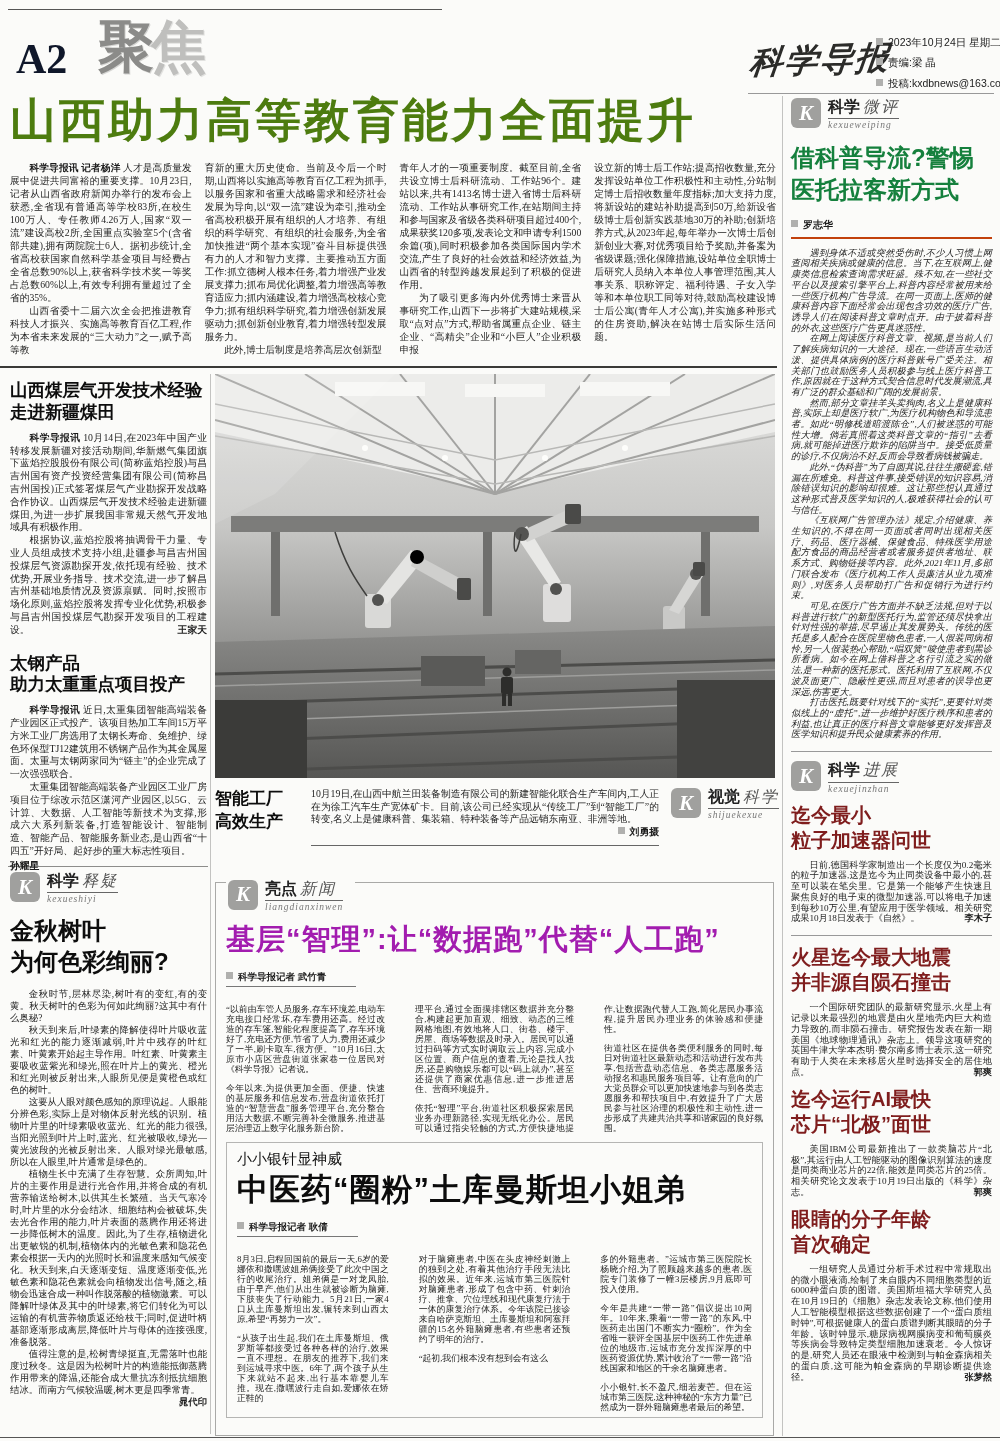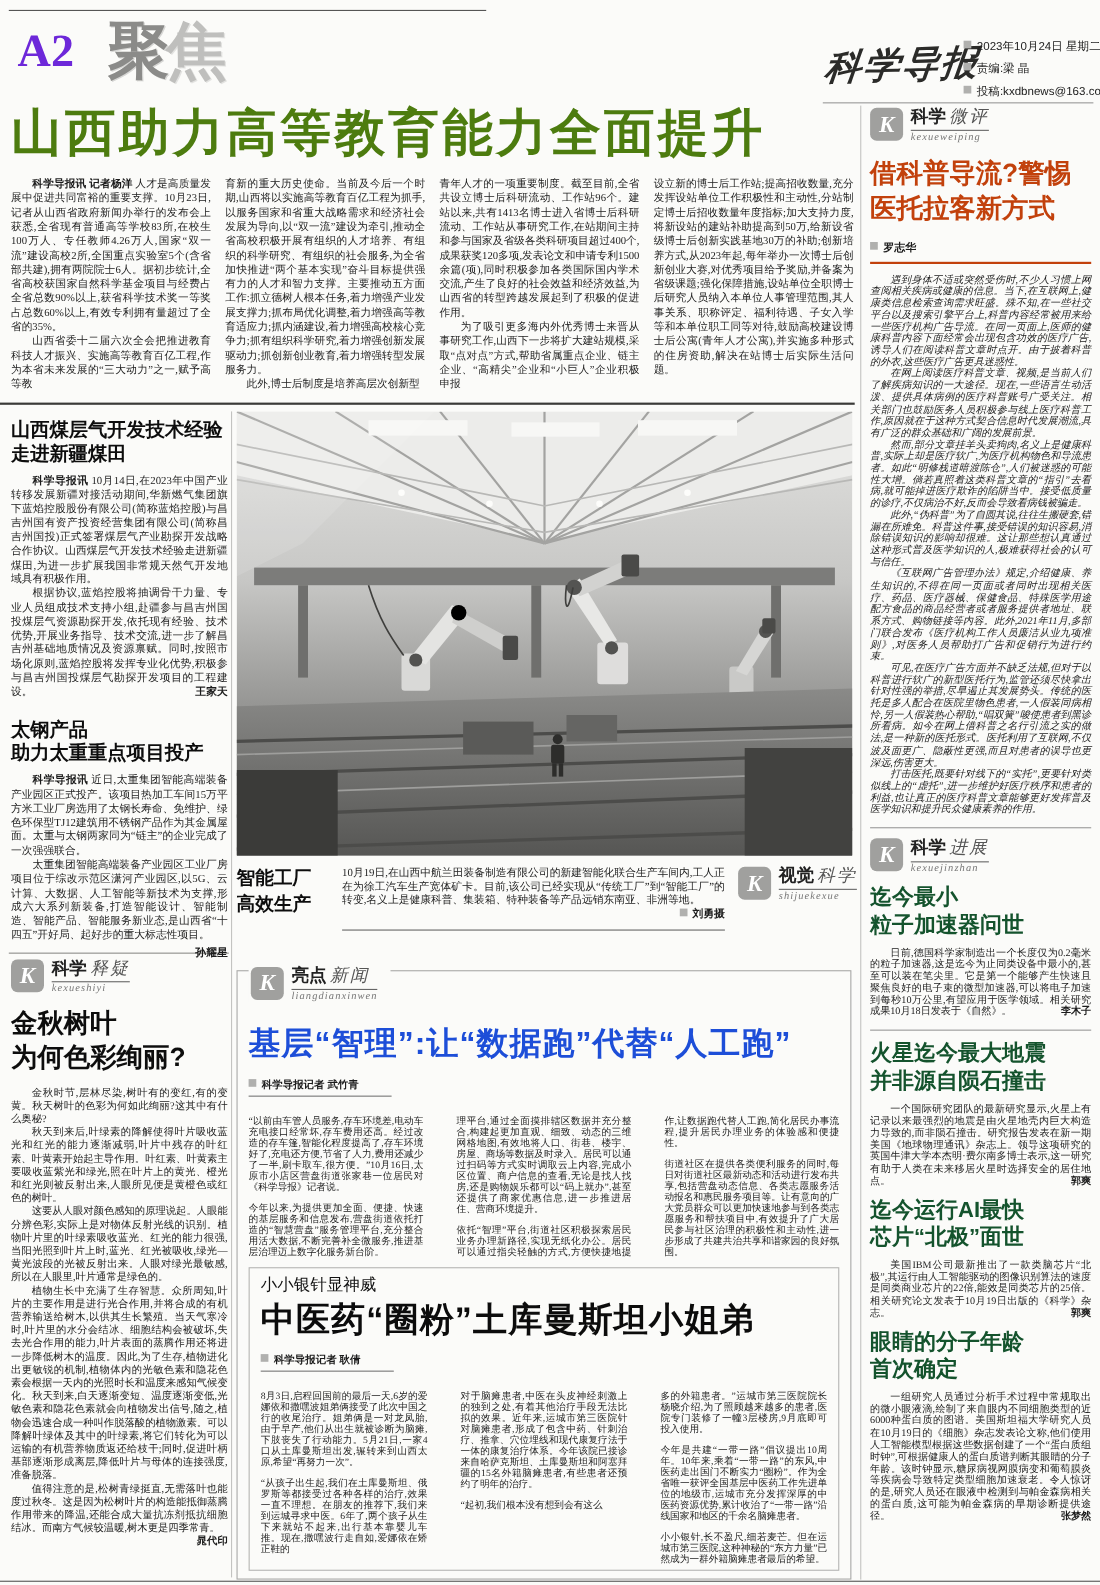--- a/index.html
+++ b/index.html
@@ -10,21 +10,21 @@
   .topline{position:absolute;left:8px;top:9px;width:434px;border-top:1.5px solid #555}
   .mast-rule{position:absolute;left:748px;top:93px;width:246px;border-top:1px solid #999}
   .hr-main{position:absolute;left:0;top:366px;width:777px;border-top:2px solid #3a3a38}
   .hr-left{position:absolute;left:8px;top:866px;width:200px;border-top:1px solid #8d8d8b}
   .bottomline{position:absolute;left:0;top:1437px;width:1000px;border-top:1.5px solid #555}
   .vrule{position:absolute;border-left:1px solid #c3c3c1}
   .v1{left:210px;top:374px;height:1060px}
   .v2{left:782px;top:96px;height:1340px}
 
   
-  .pageno{position:absolute;left:16px;top:26px;font:bold 42px/1 "Liberation Serif",serif;color:#6d28d9}
+  .pageno{position:absolute;left:16px;top:38px;font:bold 42px/1 "Liberation Serif",serif;color:#0f172a}
   .focuslogo{position:absolute;left:98px;top:9px;height:78px;font:bold 56px/76px "Liberation Serif",serif}
   .focuslogo .f1{color:#8b8b89;text-shadow:1px 1px 0 #d6d6d4}
   .focuslogo .f2{color:#bfbfbd;margin-left:-3px;text-shadow:1px 1px 0 #e2e2e0}
   .masthead{position:absolute;left:750px;top:44px;font:italic bold 33px/1 "Liberation Serif",serif;
             transform:skewX(-8deg) rotate(-2deg);color:#2b2b29;letter-spacing:2px}
   .pubinfo{position:absolute;left:876px;top:32px;font:10.5px/1.95 "Liberation Sans","DejaVu Sans",sans-serif;color:#222;white-space:nowrap}
   .sq{display:inline-block;width:7px;height:7px;background:#b0b0ae;margin-right:5px;vertical-align:1px}
 
   
   .seclogo{display:flex;align-items:flex-start;gap:7px}
@@ -46,53 +46,53 @@
   .mcol p,.bodytext p{margin:0;text-indent:2em}
   p.cont{text-indent:0 !important}
   .lead{font-weight:bold}
 
   
   .leftcol{position:absolute;left:10px;top:380px;width:197px}
   .sideart h3{font:bold 17.5px/1.25 "Liberation Sans","DejaVu Sans",sans-serif;margin:0 0 8px;color:#0d0d0d}
   .sideart .bodytext{font-size:9.8px;line-height:12.8px;text-align:justify}
   .sideart+.sideart{margin-top:16px}
   .byline{float:right;font-weight:bold}
-  .byline-line{text-align:right;font-weight:bold;font-size:9.8px;margin-top:2px}
+  .byline-line{font-weight:bold;font-size:9.8px;margin-top:2px}
 
   
   .photo{position:absolute;left:215px;top:374px;width:560px;height:404px;overflow:hidden}
   .caption{position:absolute;left:215px;top:788px;width:560px;display:flex;gap:12px;align-items:flex-start}
   .cap-label{width:84px;font:bold 17px/1.35 "Liberation Sans","DejaVu Sans",sans-serif;color:#0d0d0d}
   .cap-text{flex:1;font-size:9.8px;line-height:12.6px;text-align:justify;
             border-bottom:1px solid #666;padding-bottom:7px}
   .cap-credit{float:right;font-weight:bold;white-space:nowrap}
   .shijue{width:104px}
 
   
   .rightcol{position:absolute;left:791px;top:98px;width:201px}
-  .weiping h2{font:bold 24px/1.3 "Liberation Sans","DejaVu Sans",sans-serif;margin:12px 0 10px;color:#c2410c}
+  .weiping h2{font:bold 24px/1.3 "Liberation Sans","DejaVu Sans",sans-serif;margin:12px 0 10px;color:#15803d}
   .author-row{font:bold 10px/1 "Liberation Sans","DejaVu Sans",sans-serif;
               padding:5px 0 7px;border-bottom:2px solid #c2410c;margin-bottom:9px}
   .weiping .bodytext{font-size:9.2px;line-height:10.7px;text-align:justify;font-style:italic}
   .hr{border-top:1px solid #999;margin:11px 0 9px}
-  .jz-item h4{font:bold 20px/1.25 "Liberation Sans","DejaVu Sans",sans-serif;margin:9px 0 7px;color:#14532d}
+  .jz-item h4{font:bold 20px/1.25 "Liberation Sans","DejaVu Sans",sans-serif;margin:9px 0 7px;color:#7f1d1d}
   .jz-item .bodytext{font-size:9.2px;line-height:10.8px;text-align:justify}
   .jz-item{margin-bottom:7px}
 
   
   .shiyi{position:absolute;left:10px;top:872px;width:197px;height:564px;overflow:hidden}
   .shiyi h2{font:bold 24px/1.28 "Liberation Sans","DejaVu Sans",sans-serif;margin:12px 0 10px;color:#0d0d0d}
   .shiyi .bodytext{font-size:9.4px;line-height:12px;text-align:justify}
 
   
   .ld-box{position:absolute;left:215px;top:882px;width:559px;height:554px;border:1px solid #a9a9a7;
           box-sizing:border-box;padding:4px 10px 8px;background:transparent}
   .ld-box>.seclogo{margin-top:-16px;background:#fbfbf9;display:inline-flex;padding:0 12px 0 2px}
-  .ld-title{font:bold 29px/1.2 "Liberation Sans","DejaVu Sans",sans-serif;margin:21px 0 9px;
-            letter-spacing:1px;color:#1d4ed8;white-space:nowrap}
+  .ld-title{font:bold 29px/1.2 "Liberation Sans","DejaVu Sans",sans-serif;margin:10px 0 9px;
+            letter-spacing:1px;color:#a21caf;white-space:nowrap}
   .reporter{font:bold 9.5px/1 "Liberation Sans","DejaVu Sans",sans-serif;margin:0 0 8px;
             display:inline-block;border-bottom:1px solid #777;padding:0 30px 5px 0}
   .cols3{display:flex;gap:30px;overflow:hidden}
   .c3{width:171px;font-size:8.8px;line-height:10px;text-align:justify}
   .ld-cols{height:138px}
   .zy-box{border:1px solid #b5b5b3;margin-top:9px;padding:6px 10px 4px}
   .zy-kicker{font:15px/1.1 "Liberation Sans","DejaVu Sans",sans-serif;margin:2px 0 5px;color:#111}
   .zy-title{font:bold 31px/1.1 "Liberation Sans","DejaVu Sans",sans-serif;margin:0 0 9px;
             letter-spacing:1px;color:#0c0c0c;white-space:nowrap}
   .zy-cols{height:168px}

